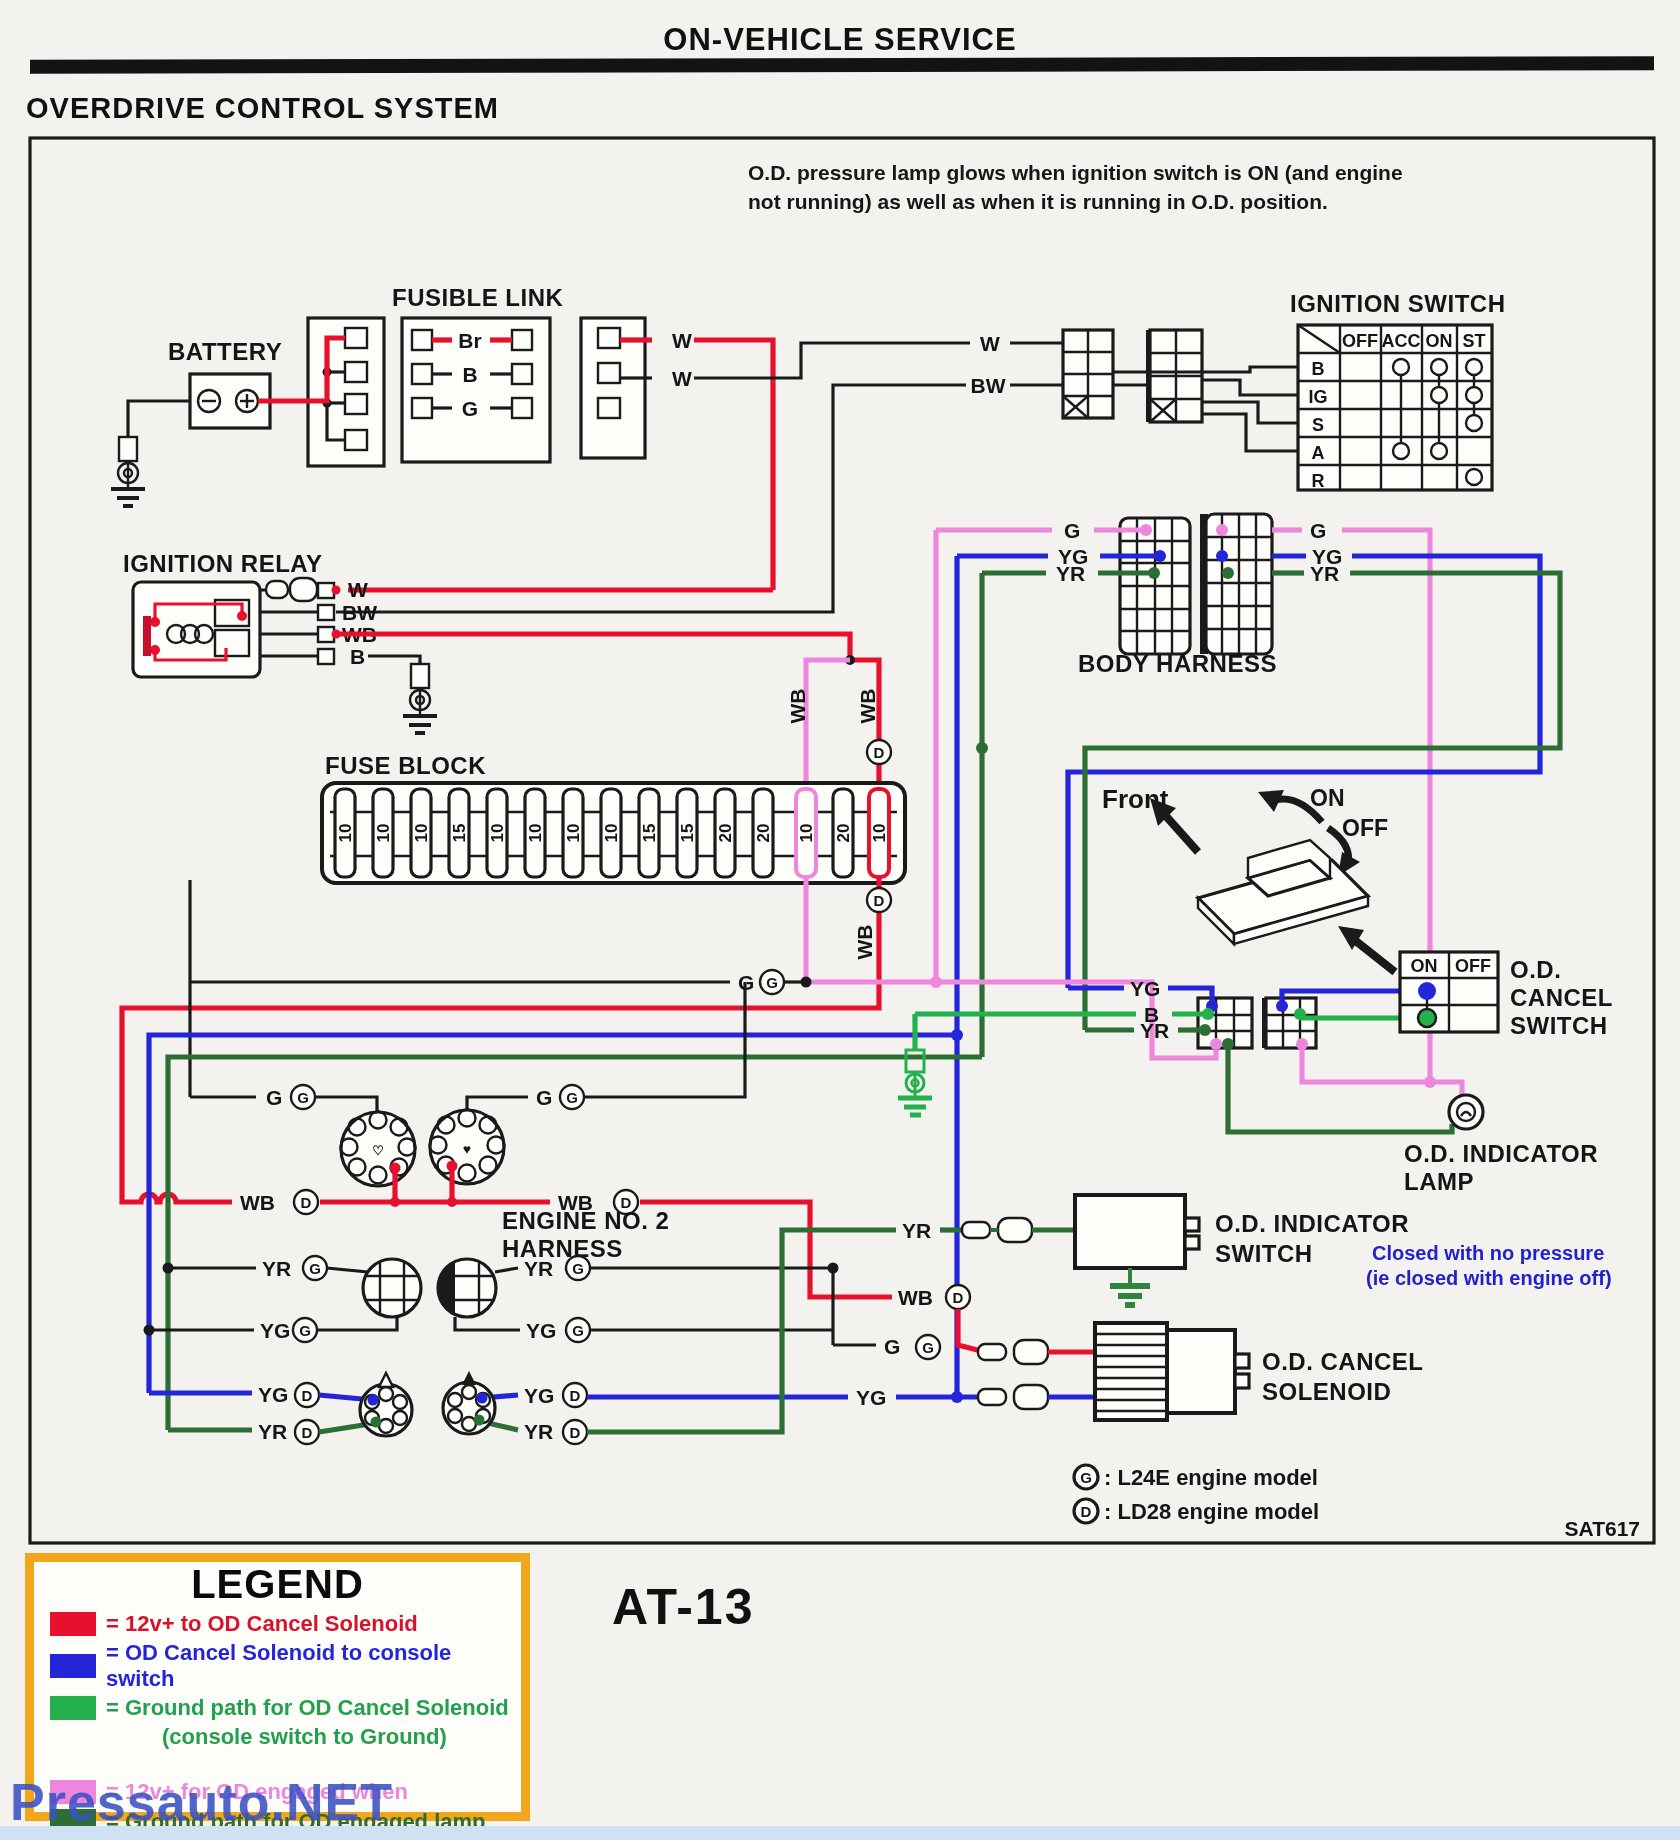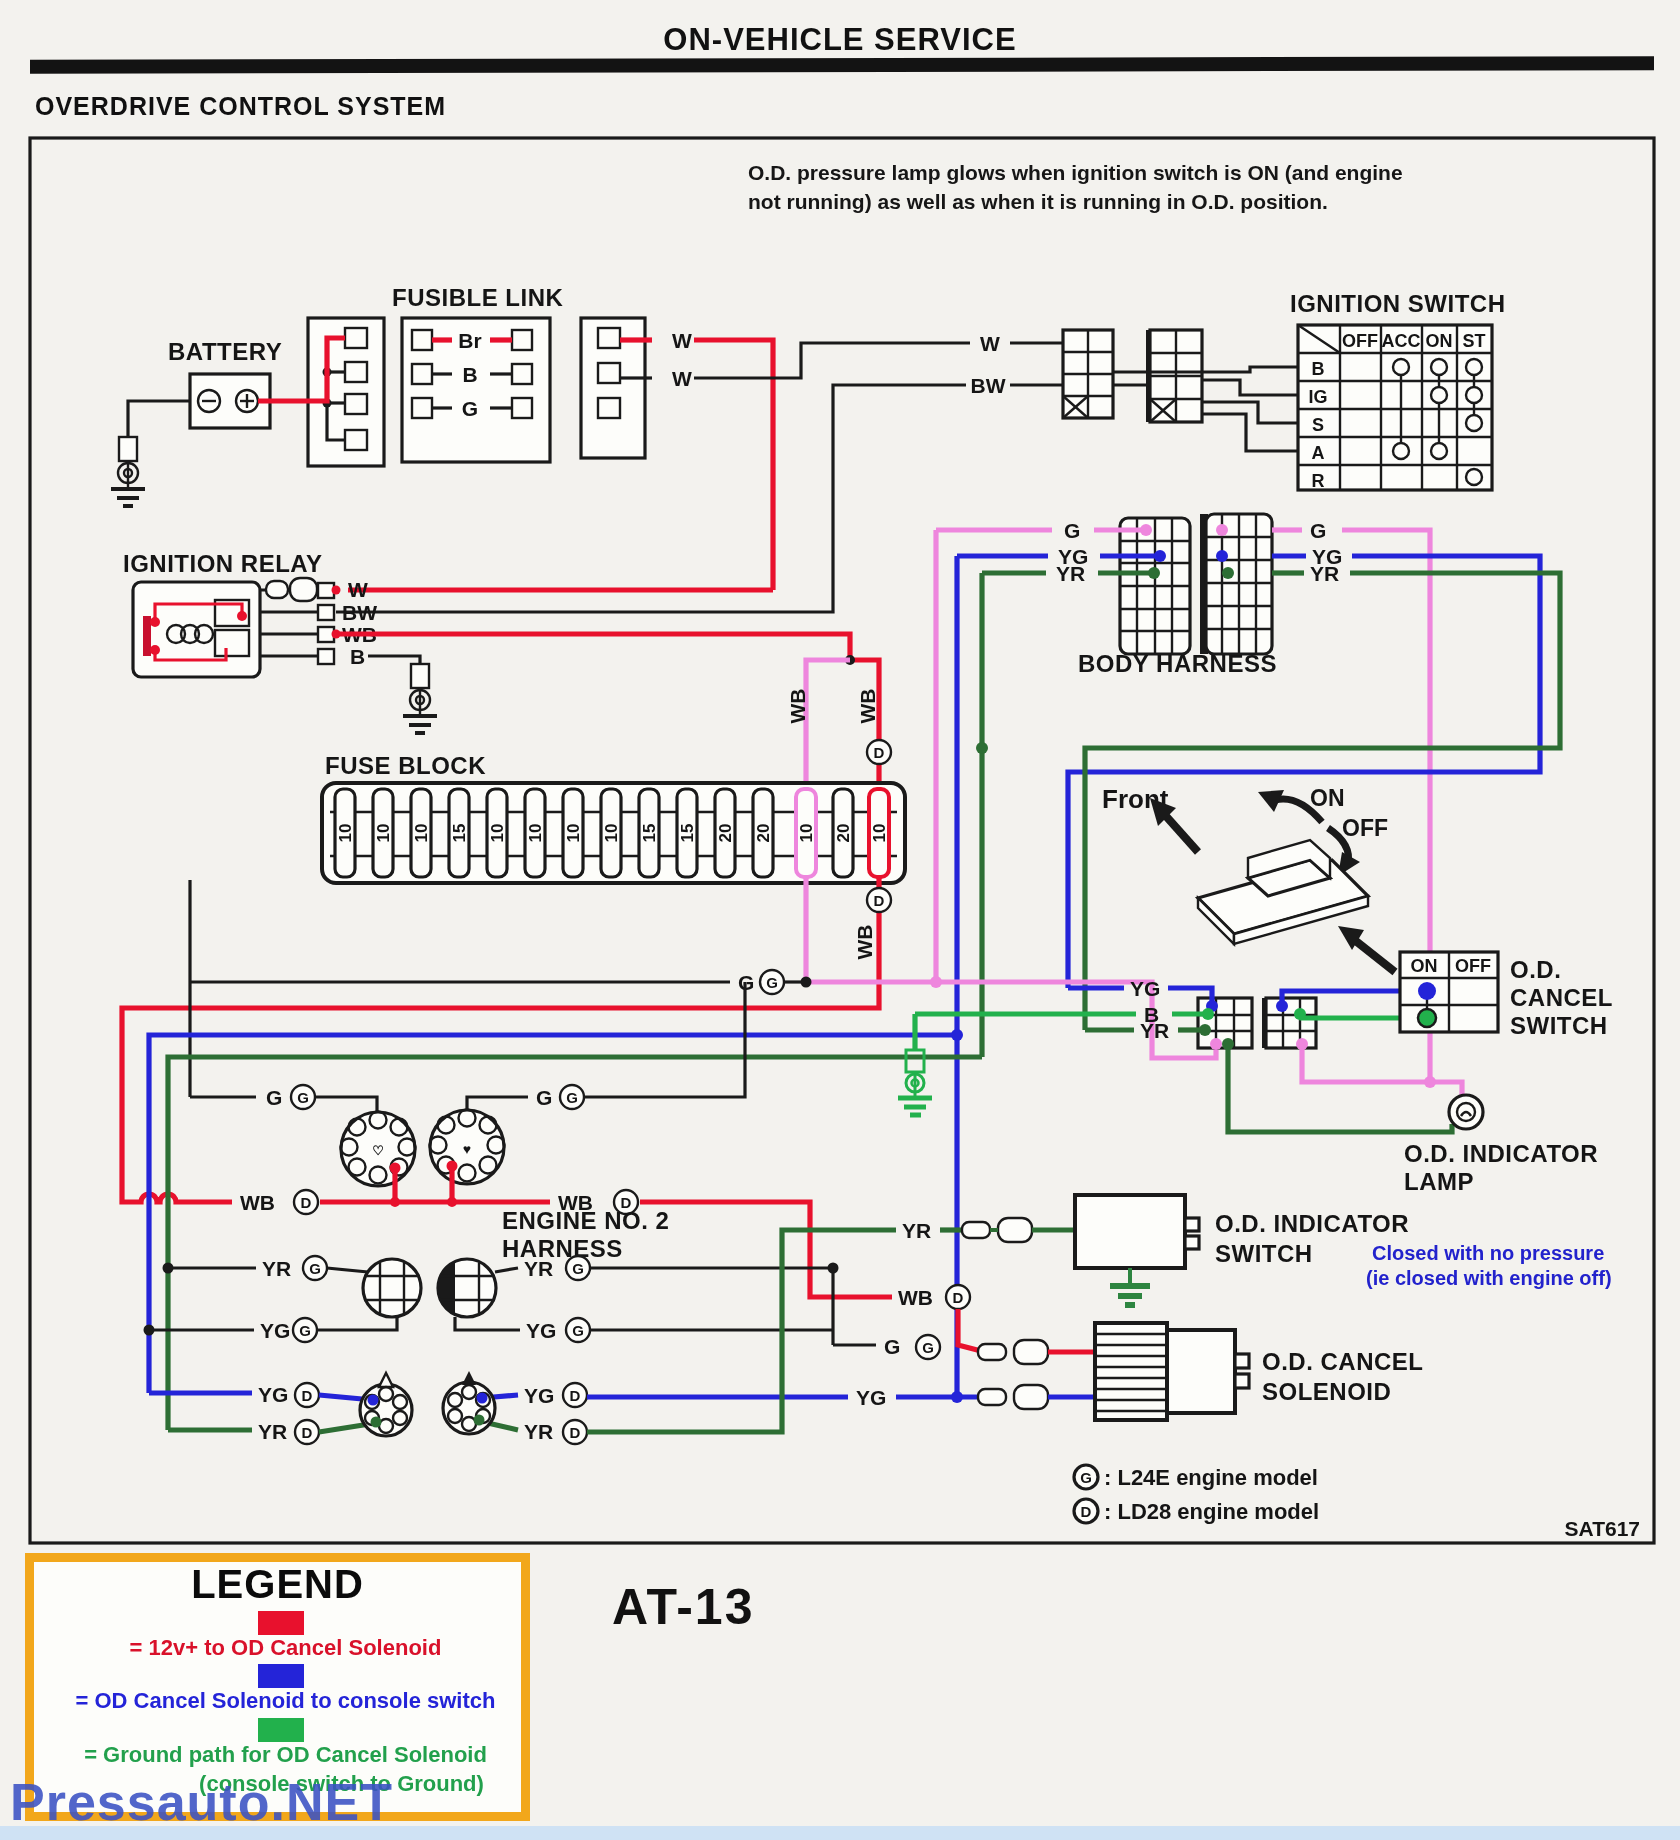--- a/index.html
+++ b/index.html
@@ -1,20 +1,20 @@
 <!DOCTYPE html>
 <html><head>
 <meta charset="utf-8">
 <style>
   html,body{margin:0;padding:0;background:#e9e8e4;}
   #page{position:relative;width:1680px;height:1840px;background:#f3f2ee;font-family:"Liberation Sans",sans-serif;overflow:hidden;}
   .abs{position:absolute;}
   #page-title{left:0;top:22px;width:1680px;text-align:center;font-size:31px;font-weight:bold;letter-spacing:1px;color:#111;}
   #top-bar{left:30px;top:58px;width:1624px;height:14px;background:#131313;transform:rotate(-0.12deg);}
-  #section-title{left:26px;top:92px;font-size:25px;font-weight:bold;letter-spacing:1px;color:#111;margin-left:9px;}
+  #section-title{left:26px;top:92px;font-size:29px;font-weight:bold;letter-spacing:1px;color:#111;}
   #note{left:748px;top:158px;width:680px;font-size:21px;font-weight:bold;line-height:1.4;color:#161616;}
   svg text{font-family:"Liberation Sans",sans-serif;font-weight:bold;fill:#151515;}
   .t{font-size:21px;}
   .tb{font-size:24px;letter-spacing:0.5px;}
   .ts{font-size:18px;}
   .tf{font-size:17px;}
   .tc{font-size:15px;}
   .tblue{fill:#2222cc;font-size:20px;}
   .k{stroke:#1a1a1a;fill:none;}
   .r{stroke:#e8112d;fill:none;}
@@ -22,21 +22,21 @@
   .gn{stroke:#22b14c;fill:none;}
   .dg{stroke:#2d6e34;fill:none;}
   .pk{stroke:#ee86dd;fill:none;}
   .w2{stroke-width:2.4;}
   .w3{stroke-width:3.2;}
   .w4{stroke-width:4;}
   .w5{stroke-width:5.2;}
   .fw{fill:#fdfdfa;}
   #legend-box{left:25px;top:1553px;width:505px;height:268px;border:9px solid #f2a71b;background:#fdfdfa;box-sizing:border-box;}
   #legend-title{text-align:center;font-size:40px;font-weight:bold;color:#0b0b0b;letter-spacing:1px;}
-  .lg-row{display:flex;align-items:center;margin:4px 0 0 16px;font-size:22px;font-weight:bold;line-height:1.15;flex-direction:column;}
+  .lg-row{display:flex;align-items:center;margin:4px 0 0 16px;font-size:22px;font-weight:bold;line-height:1.15;}
   .lg-sw{width:46px;height:24px;margin-right:10px;flex:0 0 auto;}
   .lg-red{color:#d9112a;} .lg-blue{color:#2424d8;} .lg-green{color:#22a04c;} .lg-pink{color:#ee86dd;} .lg-dgreen{color:#2d6e34;}
   .lg-indent{margin-left:128px;}
   .lg-gap{height:26px;}
   #at13{left:612px;top:1578px;font-size:50px;font-weight:bold;letter-spacing:2px;color:#111;}
   #watermark{left:10px;top:1772px;font-size:52px;font-weight:bold;color:#3b52c4;opacity:0.88;letter-spacing:1px;z-index:5;}
   #bottom-strip{left:0;top:1826px;width:1680px;height:14px;background:#cfe2f4;}
 </style>
 </head>
 <body>

